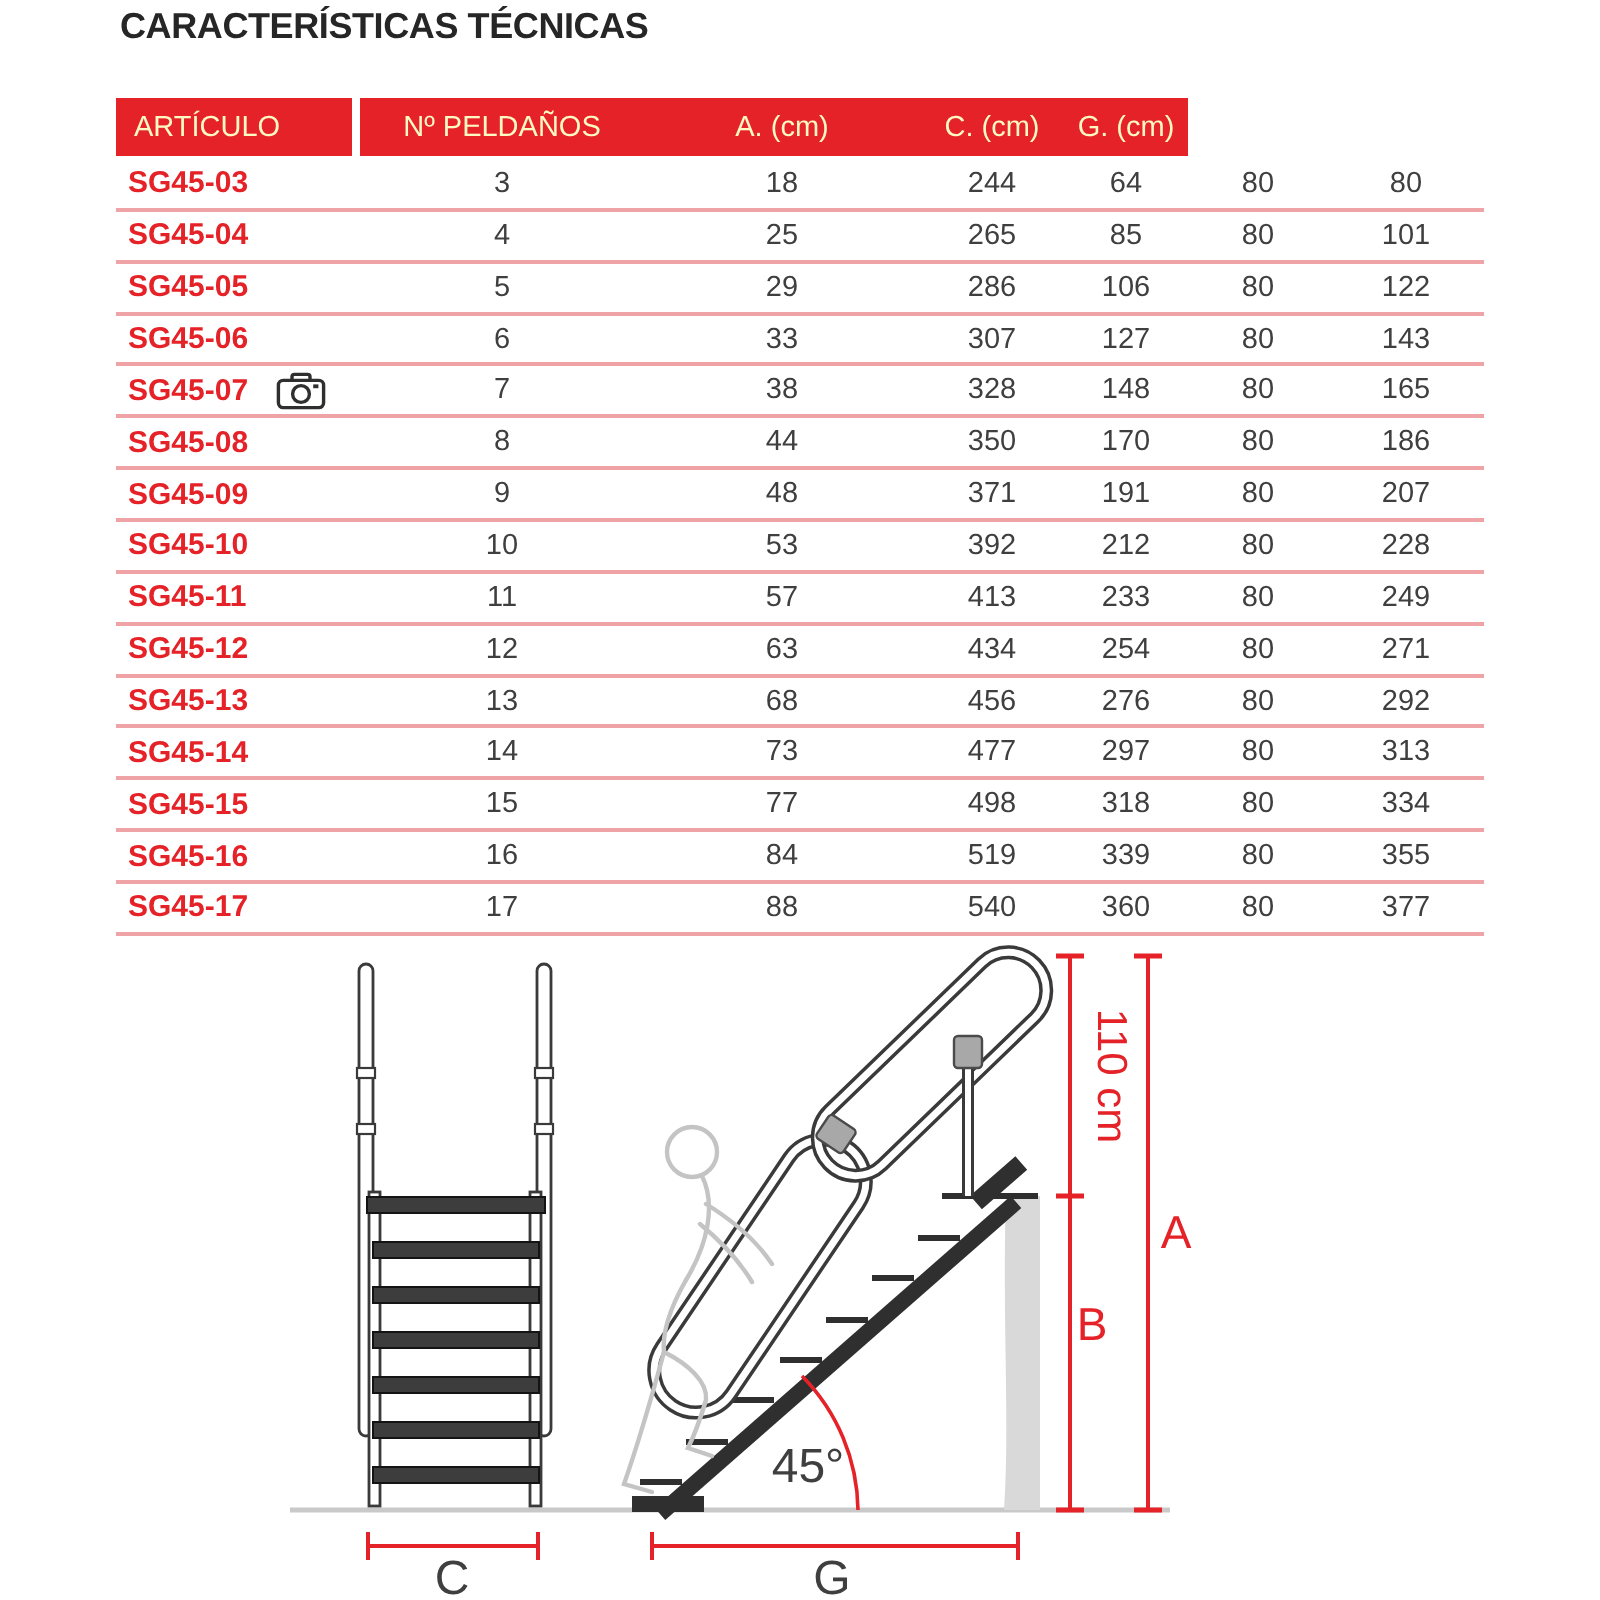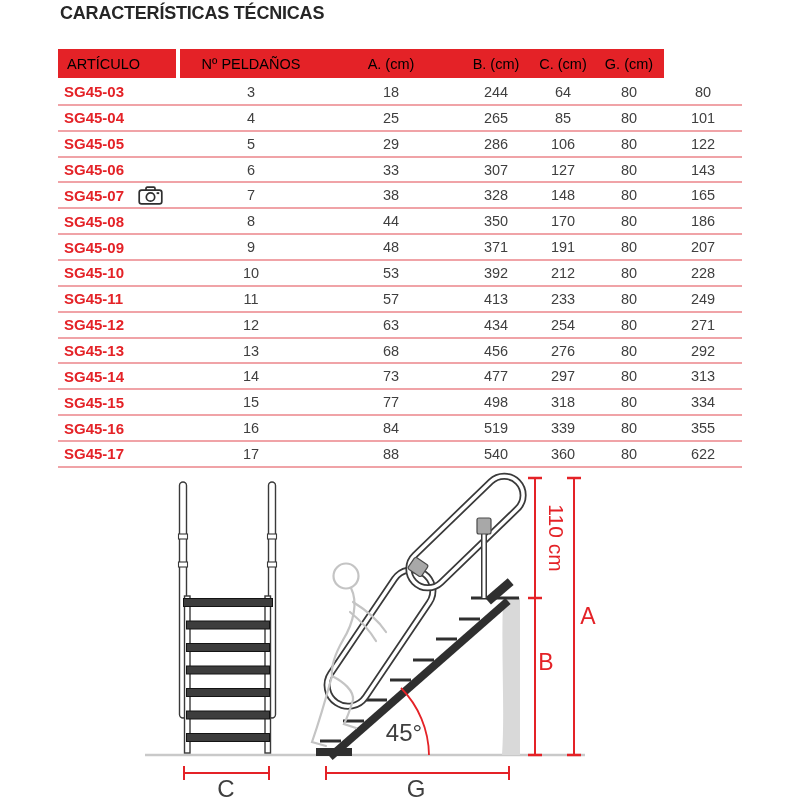--- a/index.html
+++ b/index.html
@@ -2,21 +2,21 @@
 <html><head>
 <meta charset="utf-8">
 <style>
   html,body{margin:0;padding:0;}
   body{width:800px;height:800px;background:#ffffff;position:relative;overflow:hidden;
        font-family:"Liberation Sans",sans-serif;}
   .page-title{position:absolute;left:60px;top:3px;font-size:18px;font-weight:bold;
       color:#262626;letter-spacing:-0.2px;}
   .spec-table{position:absolute;left:58px;top:33px;width:684px;}
   .thead{display:grid;grid-template-columns:122px 142px 138px 72px 62px 70px 78px;height:45px;}
-  .th{background:#e42227;color:#000000;font-size:14.5px;display:flex;align-items:center;
+  .th{background:#e42227;color:#fef9c3;font-size:14.5px;display:flex;align-items:center;
       justify-content:center;white-space:nowrap;margin-top:16px;}
   .th.first{justify-content:flex-start;padding-left:9px;box-sizing:border-box;
       border-right:4px solid #ffffff;}
   .rows{margin-top:2px;}
   .row{display:grid;grid-template-columns:122px 142px 138px 72px 62px 70px 78px;
       height:23.87px;border-bottom:2px solid #f0a3a7;align-items:center;}
   .cell{font-size:14.5px;color:#3f3f3f;text-align:center;}
   .cell.articulo{text-align:right;padding-left:6px;display:flex;align-items:center;gap:14px;}
   .cell.articulo .code{color:#e42227;font-weight:bold;font-size:15px;white-space:nowrap;}
   .cam{display:inline-flex;align-items:center;cursor:pointer;}
@@ -26,21 +26,20 @@
 </head>
 <body>
 
 <div class="page-title">CARACTERÍSTICAS TÉCNICAS</div>
 
 <div class="spec-table">
   <div class="thead">
     <div class="th first">ARTÍCULO</div>
     <div class="th">Nº PELDAÑOS</div>
     <div class="th">A. (cm)</div>
-    <div class="th">B. (cm)</div>
     <div class="th">C. (cm)</div>
     <div class="th">G. (cm)</div>
   </div>
   <div class="rows" id="rows">
       <div class="row">
     <div class="cell articulo">
       <span class="code">SG45-03</span>
 
     </div>
     <div class="cell">3</div>
@@ -216,21 +215,21 @@
       <div class="row">
     <div class="cell articulo">
       <span class="code">SG45-17</span>
 
     </div>
     <div class="cell">17</div>
     <div class="cell">88</div>
     <div class="cell">540</div>
     <div class="cell">360</div>
     <div class="cell">80</div>
-    <div class="cell">622</div>
+    <div class="cell">377</div>
   </div>
     </div>
 </div>
 
 <svg class="diagram" width="680" height="330" viewBox="0 0 680 330">
 
   <line x1="85" y1="285" x2="525" y2="285" stroke="#c9c9c9" stroke-width="2.5"></line>
 
   <g stroke-linecap="round">
 

